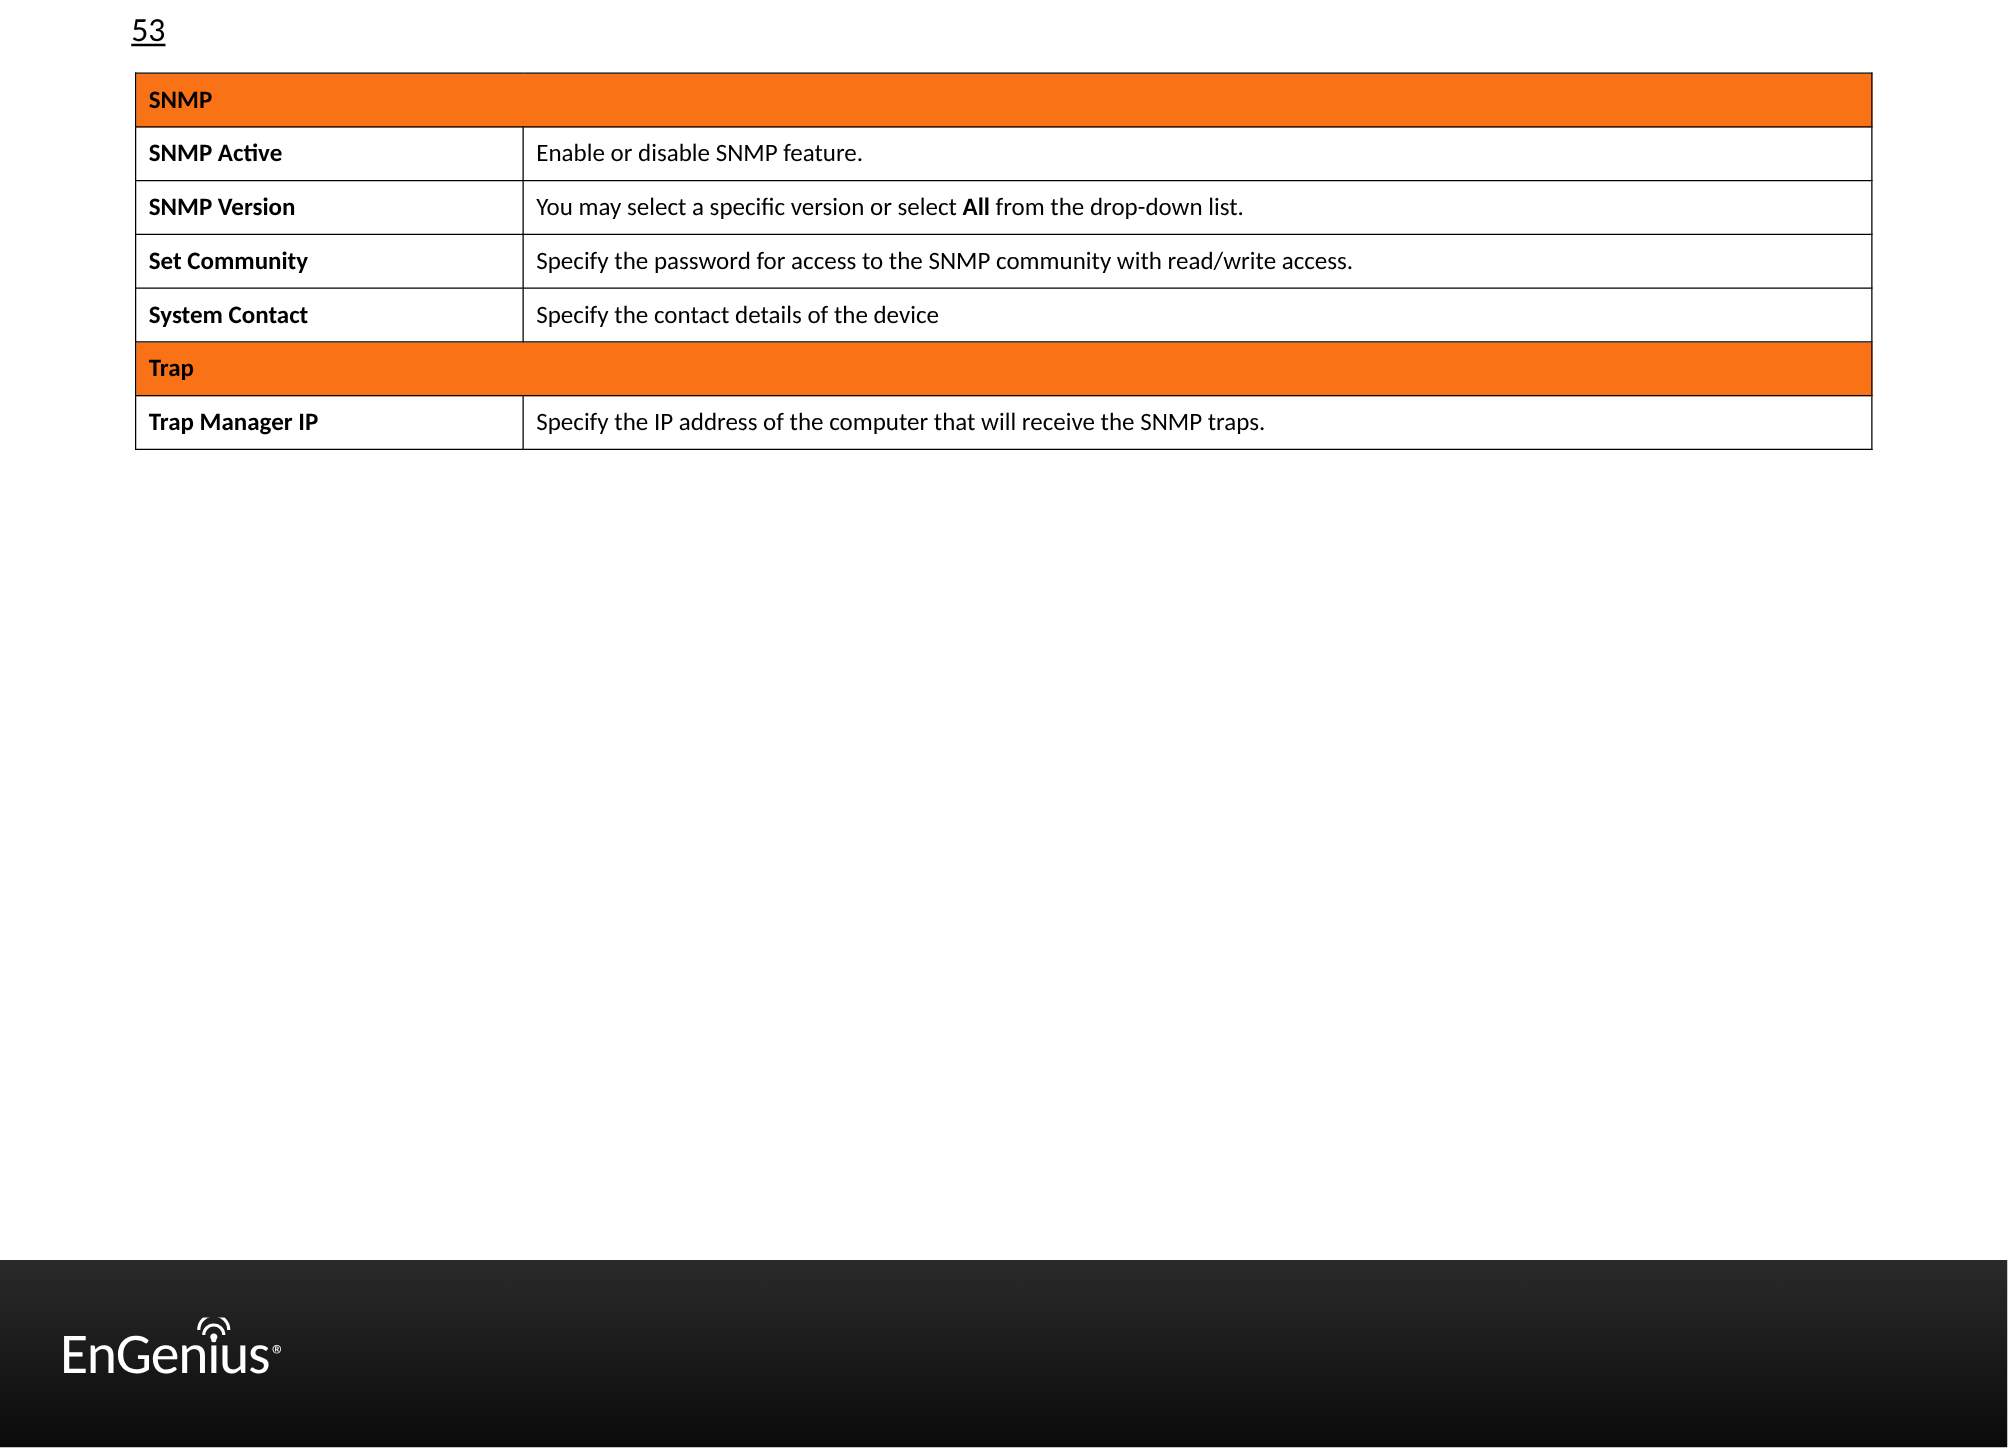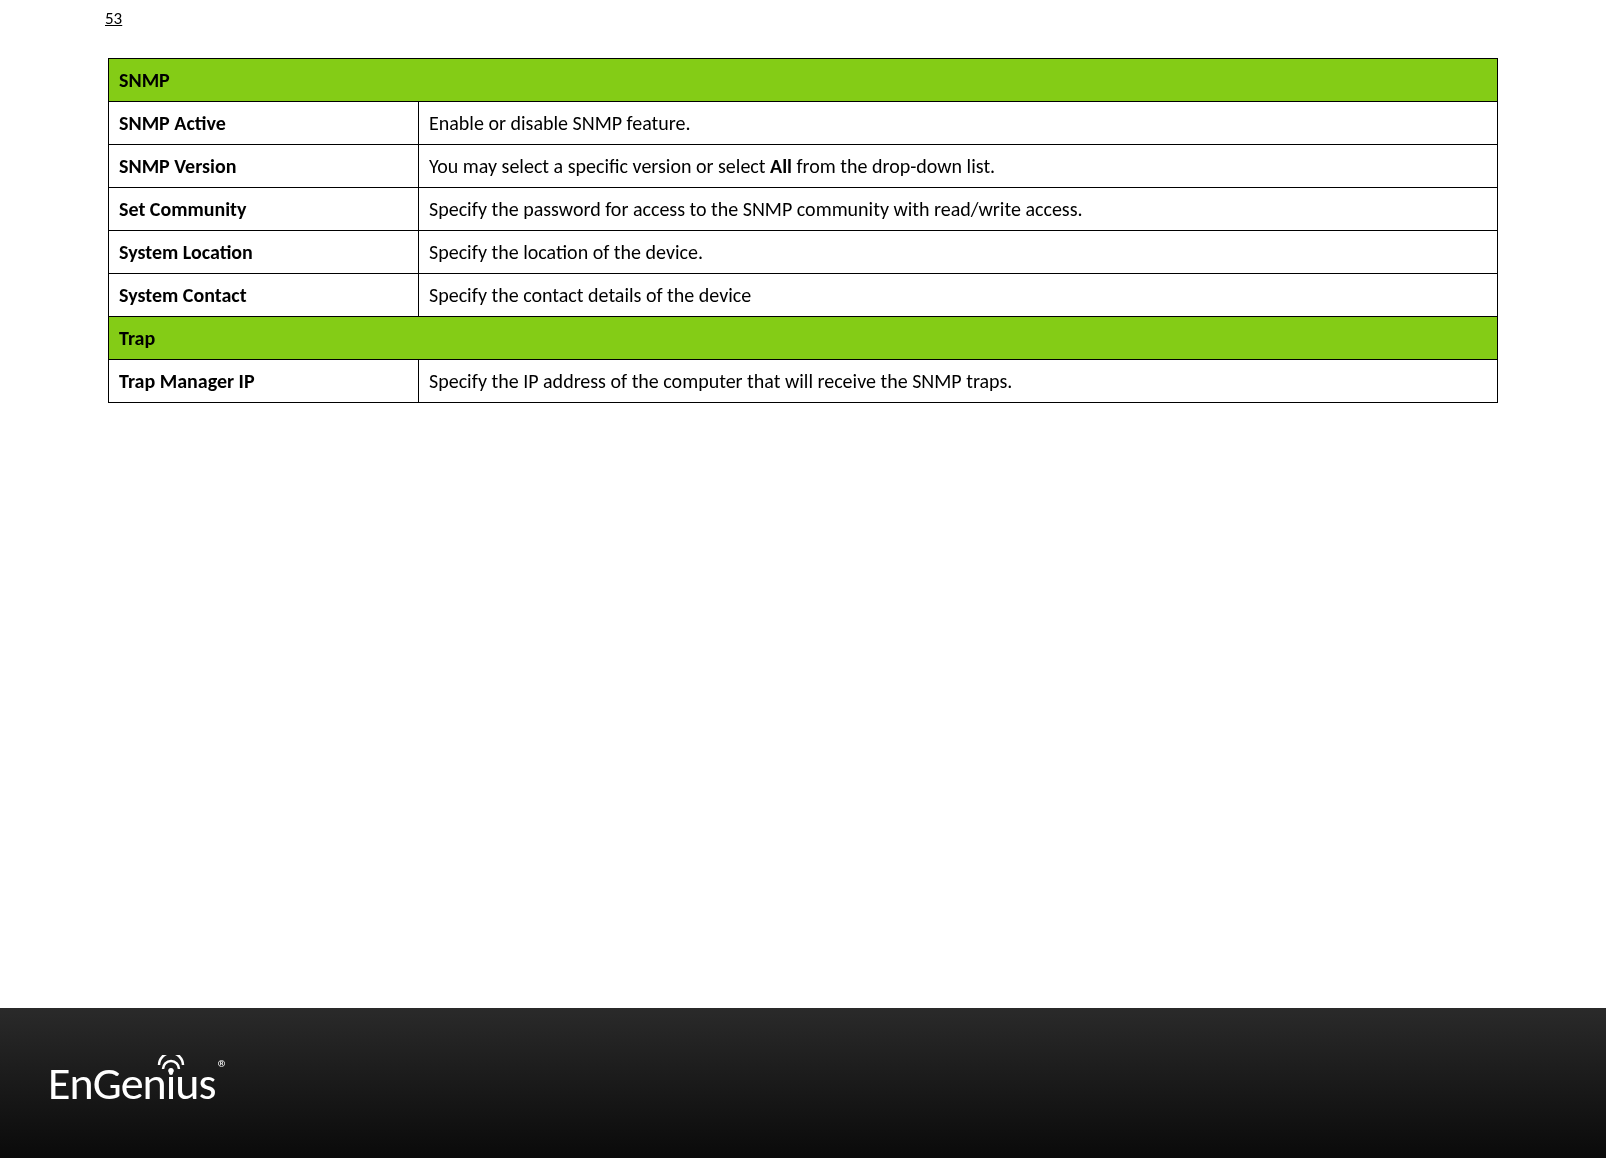--- a/index.html
+++ b/index.html
@@ -7,41 +7,41 @@
       width: 1606px;
       height: 1158px;
       font-family: Calibri, "Segoe UI", Arial, sans-serif;
       background: #ffffff;
       position: relative;
     }
     .page-number {
       position: absolute;
       top: 8px;
       left: 105px;
-      font-size: 17px;
+      font-size: 27px;
       color: #000;
       text-decoration: underline;
     }
     .content {
       padding: 58px 108px 0 108px;
     }
     table {
       width: 100%;
       border-collapse: collapse;
     }
     td {
       border: 1px solid #000;
       padding: 6px 10px;
       font-size: 20px;
       color: #000;
       vertical-align: middle;
       line-height: 1.5;
     }
     .section-header td {
-      background: #84cc16;
+      background: #f97316;
       font-weight: bold;
     }
     .label-cell {
       width: 310px;
       font-weight: bold;
     }
     .desc-cell b { font-weight: bold; }
     .footer {
       position: absolute;
       bottom: 0;
@@ -51,21 +51,21 @@
       background: linear-gradient(to bottom, #2a2a2a, #0a0a0a);
       display: flex;
       align-items: center;
       padding-left: 48px;
     }
     .logo {
       color: #fff;
       font-size: 46px;
       font-weight: 500;
       display: flex;
-      align-items: flex-start;
+      align-items: center;
       letter-spacing: -1px;
     }
     .logo .wifi-wrap { position: relative; display: inline-block; }
     .logo .wifi-icon {
       position: absolute;
       top: -24px;
       left: 50%;
       transform: translateX(-50%);
       width: 28px;
       height: 20px;
@@ -93,24 +93,20 @@
       </tr>
       <tr>
         <td class="label-cell">SNMP Version</td>
         <td class="desc-cell"><span>You may select a specific version or select </span><b>All</b><span> from the drop-down list.</span></td>
       </tr>
       <tr>
         <td class="label-cell">Set Community</td>
         <td class="desc-cell">Specify the password for access to the SNMP community with read/write access.</td>
       </tr>
       <tr>
-        <td class="label-cell">System Location</td>
-        <td class="desc-cell">Specify the location of the device.</td>
-      </tr>
-      <tr>
         <td class="label-cell">System Contact</td>
         <td class="desc-cell">Specify the contact details of the device</td>
       </tr>
       <tr class="section-header">
         <td colspan="2">Trap</td>
       </tr>
       <tr>
         <td class="label-cell">Trap Manager IP</td>
         <td class="desc-cell">Specify the IP address of the computer that will receive the SNMP traps.</td>
       </tr>

